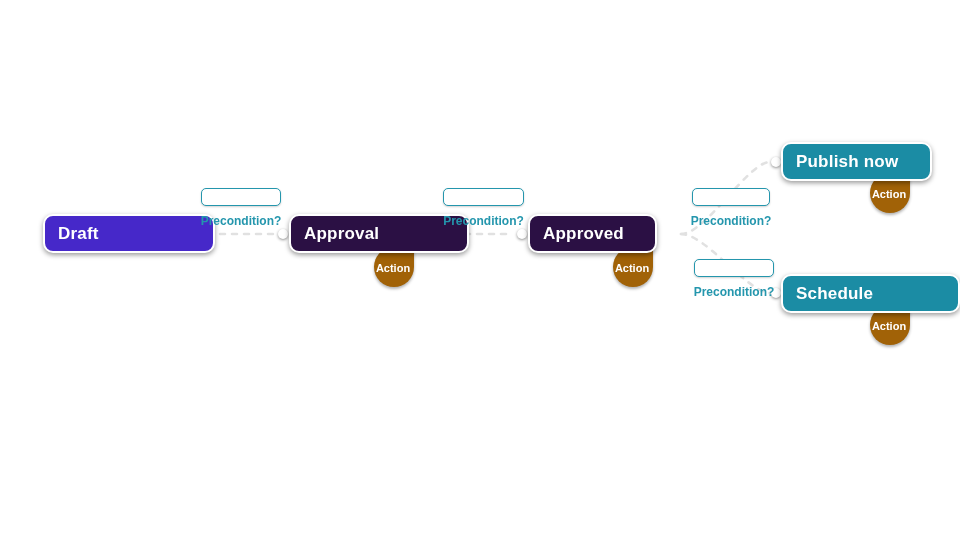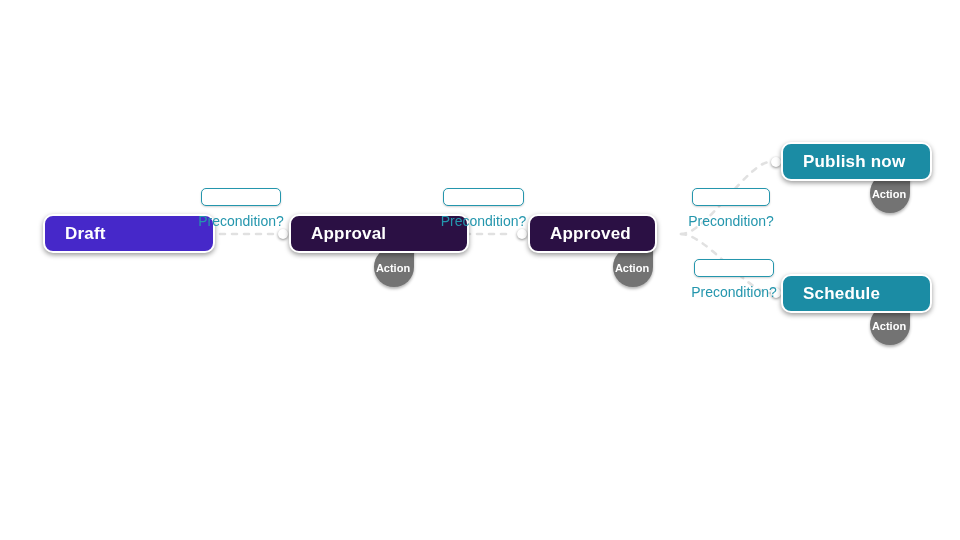--- a/index.html
+++ b/index.html
@@ -29,75 +29,75 @@
     position:absolute;
     width:10px;height:10px;
     background:#ffffff;
     border-radius:50%;
     box-shadow:0 1px 3px rgba(0,0,0,0.45);
     z-index:2;
   }
   .badge{
     position:absolute;
     width:40px;height:40px;
-    background:#737373;
+    background:#a16207;
     border-radius:50% 0 50% 50%;
     display:flex;align-items:center;justify-content:center;
     box-shadow:0 2px 3px rgba(0,0,0,0.3);
     z-index:3;
   }
   .badge span{
     color:#ffffff;
     font-size:11px;
     font-weight:bold;
     transform:translate(-1px,1px);
   }
   .node{
     position:absolute;
     height:39px;
     box-sizing:border-box;
     border:2.5px solid #ffffff;
     border-radius:10px;
     box-shadow:0 2px 5px rgba(0,0,0,0.4);
     display:flex;align-items:center;
-    padding-left:20px;
+    padding-left:13px;
     z-index:4;
     cursor:pointer;
   }
   .node span{
     color:#ffffff;
     font-size:17px;
     font-weight:bold;
     letter-spacing:0.2px;
   }
   .node-draft{left:43px;top:214px;width:172px;background:#4628c9;}
   .node-approval{left:289px;top:214px;width:180px;background:#2b1044;}
   .node-approved{left:528px;top:214px;width:129px;background:#2b1044;}
   .node-publish{left:781px;top:142px;width:151px;background:#1b8ca4;}
-  .node-schedule{left:781px;top:274px;width:151px;background:#1b8ca4;}
+  .node-schedule{left:781px;top:274px;width:179px;background:#1b8ca4;}
   .badge-approval{left:374px;top:247px;}
   .badge-approved{left:613px;top:247px;}
   .badge-publish{left:870px;top:173px;}
   .badge-schedule{left:870px;top:305px;}
   .precondition{
     position:absolute;
     height:18px;
     box-sizing:border-box;
     background:#ffffff;
     border:1.5px solid #2496ad;
     border-radius:5px;
     box-shadow:0 1px 2px rgba(0,0,0,0.18);
     display:flex;align-items:center;justify-content:center;
     z-index:5;
     cursor:pointer;
   }
   .precondition span{
     color:#2496ad;
-    font-size:14px;
-    font-weight:normal;
+    font-size:12px;
+    font-weight:bold;
     margin-top:48px;
   }
   .pre-1{left:201px;top:188px;width:80px;}
   .pre-2{left:443px;top:188px;width:81px;}
   .pre-3{left:692px;top:188px;width:78px;}
   .pre-4{left:694px;top:259px;width:80px;}
 </style>
 </head>
 <body>
 

